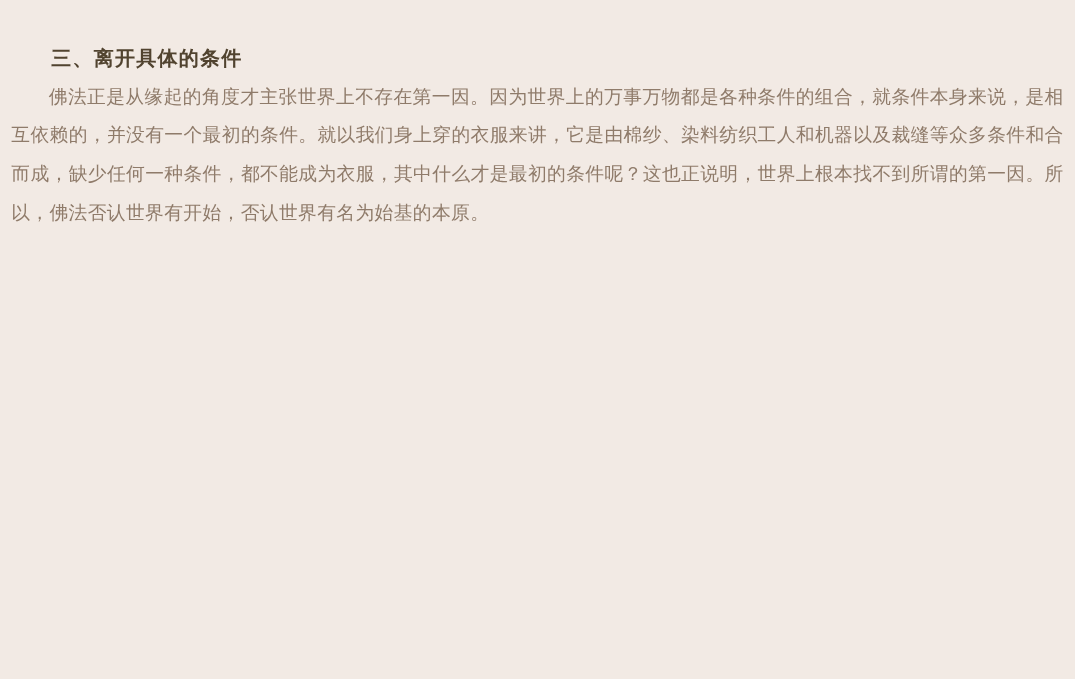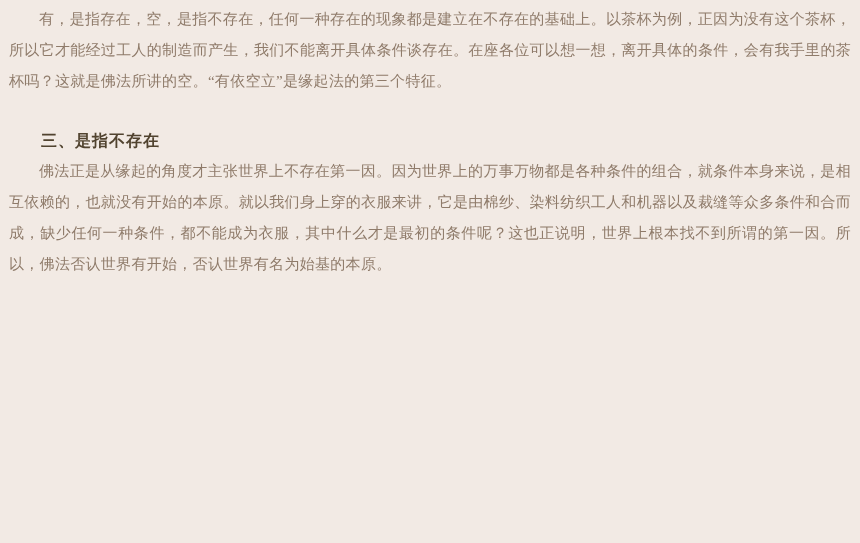--- a/index.html
+++ b/index.html
@@ -33,16 +33,15 @@
     font-weight: bold;
     color: #51432f;
     line-height: 31px;
     letter-spacing: 1px;
   }
 </style>
 </head>
 <body>
 
 <div class="page">
-  <p class="body-para">有，是指存在，空，是指不存在，任何一种存在的现象都是建立在不存在的基础上。以茶杯为例，正因为没有这个茶杯，所以它才能经过工人的制造而产生，我们不能离开具体条件谈存在。在座各位可以想一想，离开具体的条件，会有我手里的茶杯吗？这就是佛法所讲的空。“有依空立”是缘起法的第三个特征。</p>
-  <h3 class="section-heading">三、是指不存在</h3>
-  <p class="body-para">佛法正是从缘起的角度才主张世界上不存在第一因。因为世界上的万事万物都是各种条件的组合，就条件本身来说，是相互依赖的，也就没有开始的本原。就以我们身上穿的衣服来讲，它是由棉纱、染料纺织工人和机器以及裁缝等众多条件和合而成，缺少任何一种条件，都不能成为衣服，其中什么才是最初的条件呢？这也正说明，世界上根本找不到所谓的第一因。所以，佛法否认世界有开始，否认世界有名为始基的本原。</p>
+  <h3 class="section-heading">三、离开具体的条件</h3>
+  <p class="body-para">佛法正是从缘起的角度才主张世界上不存在第一因。因为世界上的万事万物都是各种条件的组合，就条件本身来说，是相互依赖的，并没有一个最初的条件。就以我们身上穿的衣服来讲，它是由棉纱、染料纺织工人和机器以及裁缝等众多条件和合而成，缺少任何一种条件，都不能成为衣服，其中什么才是最初的条件呢？这也正说明，世界上根本找不到所谓的第一因。所以，佛法否认世界有开始，否认世界有名为始基的本原。</p>
 </div>
 
 </body></html>

